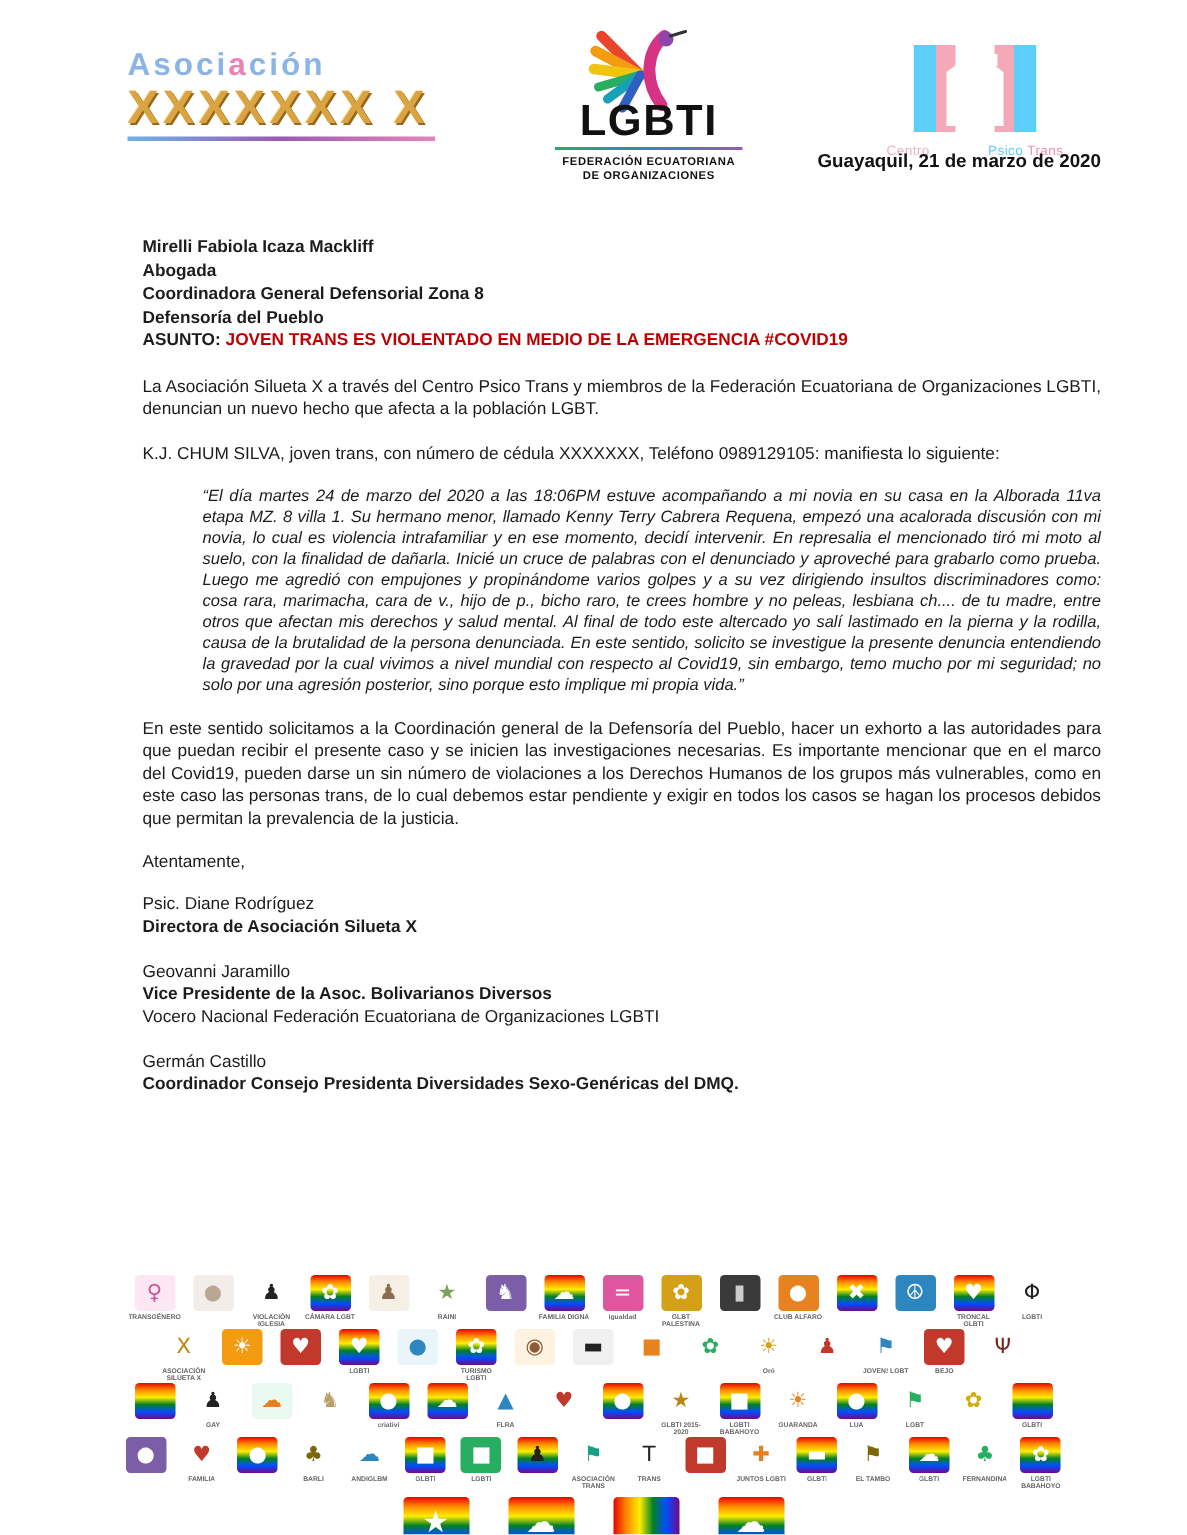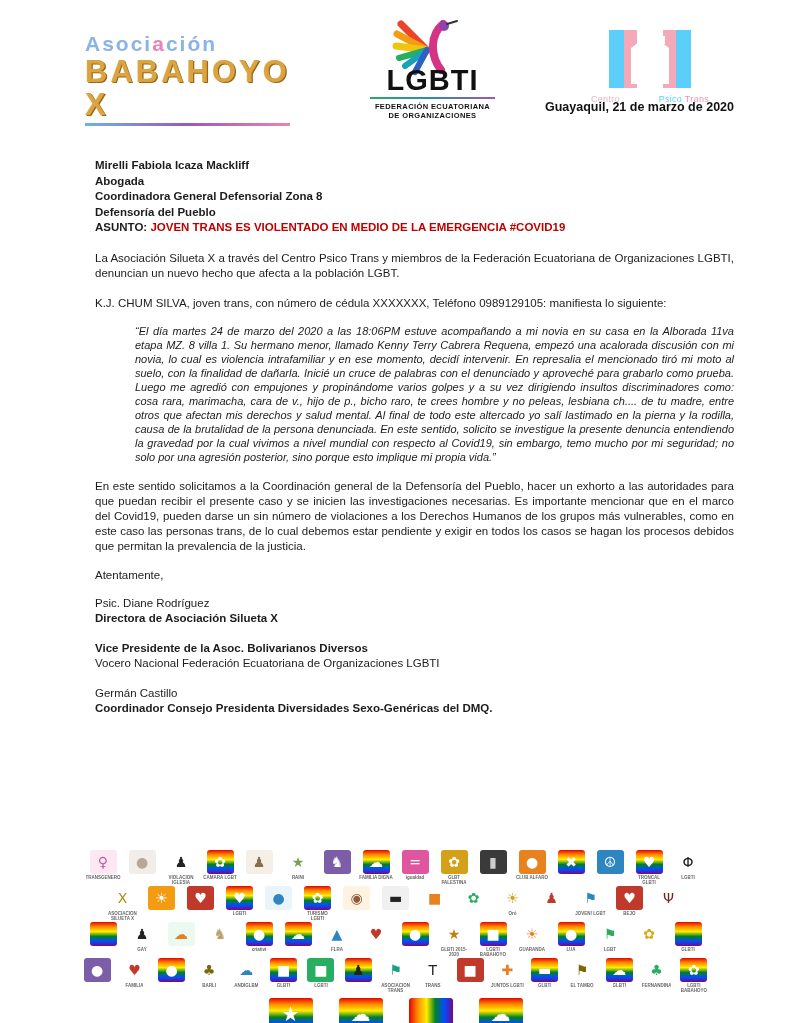--- a/index.html
+++ b/index.html
@@ -61,21 +61,21 @@
 </style>
 </head>
 <body>
 
 <div class="page">
 
   <div class="header">
 
     <div class="logo-silueta">
       <div class="silueta-top"><span>Asoci</span><span class="pink">a</span><span>ción</span></div>
-      <div class="silueta-main">BABAHOYO X</div>
+      <div class="silueta-main">XXXXXXX X</div>
       <div class="silueta-underline"></div>
     </div>
 
     <div class="logo-federation">
       <span>
         <svg width="84" height="58" viewBox="0 0 84 58">
           <line x1="36" y1="30" x2="10" y2="4" stroke="#e8452c" stroke-width="7" stroke-linecap="round"></line>
           <line x1="36" y1="30" x2="6" y2="14" stroke="#f39c12" stroke-width="7" stroke-linecap="round"></line>
           <line x1="36" y1="30" x2="5" y2="26" stroke="#f1c40f" stroke-width="7" stroke-linecap="round"></line>
           <line x1="36" y1="30" x2="8" y2="38" stroke="#27ae60" stroke-width="6" stroke-linecap="round"></line>
@@ -125,20 +125,21 @@
     <p class="quote">“El día martes 24 de marzo del 2020 a las 18:06PM estuve acompañando a mi novia en su casa en la Alborada 11va etapa MZ. 8 villa 1. Su hermano menor, llamado Kenny Terry Cabrera Requena, empezó una acalorada discusión con mi novia, lo cual es violencia intrafamiliar y en ese momento, decidí intervenir. En represalia el mencionado tiró mi moto al suelo, con la finalidad de dañarla. Inicié un cruce de palabras con el denunciado y aproveché para grabarlo como prueba. Luego me agredió con empujones y propinándome varios golpes y a su vez dirigiendo insultos discriminadores como: cosa rara, marimacha, cara de v., hijo de p., bicho raro, te crees hombre y no peleas, lesbiana ch.... de tu madre, entre otros que afectan mis derechos y salud mental. Al final de todo este altercado yo salí lastimado en la pierna y la rodilla, causa de la brutalidad de la persona denunciada. En este sentido, solicito se investigue la presente denuncia entendiendo la gravedad por la cual vivimos a nivel mundial con respecto al Covid19, sin embargo, temo mucho por mi seguridad; no solo por una agresión posterior, sino porque esto implique mi propia vida.”</p>
     <p class="para">En este sentido solicitamos a la Coordinación general de la Defensoría del Pueblo, hacer un exhorto a las autoridades para que puedan recibir el presente caso y se inicien las investigaciones necesarias. Es importante mencionar que en el marco del Covid19, pueden darse un sin número de violaciones a los Derechos Humanos de los grupos más vulnerables, como en este caso las personas trans, de lo cual debemos estar pendiente y exigir en todos los casos se hagan los procesos debidos que permitan la prevalencia de la justicia.</p>
     <p class="closing">Atentamente,</p>
 
     <div class="sig">
       <div>Psic. Diane Rodríguez</div>
       <div class="t">Directora de Asociación Silueta X</div>
     </div>
 
     <div class="sig">
+      <div>Geovanni Jaramillo</div>
       <div class="t">Vice Presidente de la Asoc. Bolivarianos Diversos</div>
       <div>Vocero Nacional Federación Ecuatoriana de Organizaciones LGBTI</div>
     </div>
 
     <div class="sig">
       <div>Germán Castillo</div>
       <div class="t">Coordinador Consejo Presidenta Diversidades Sexo-Genéricas del DMQ.</div>
     </div>
 
   </div>

